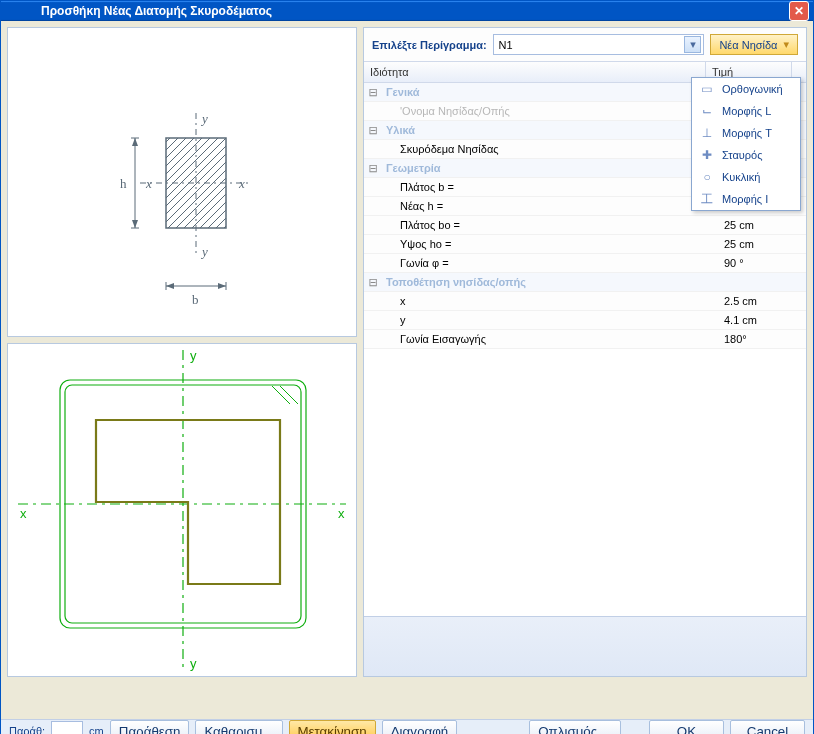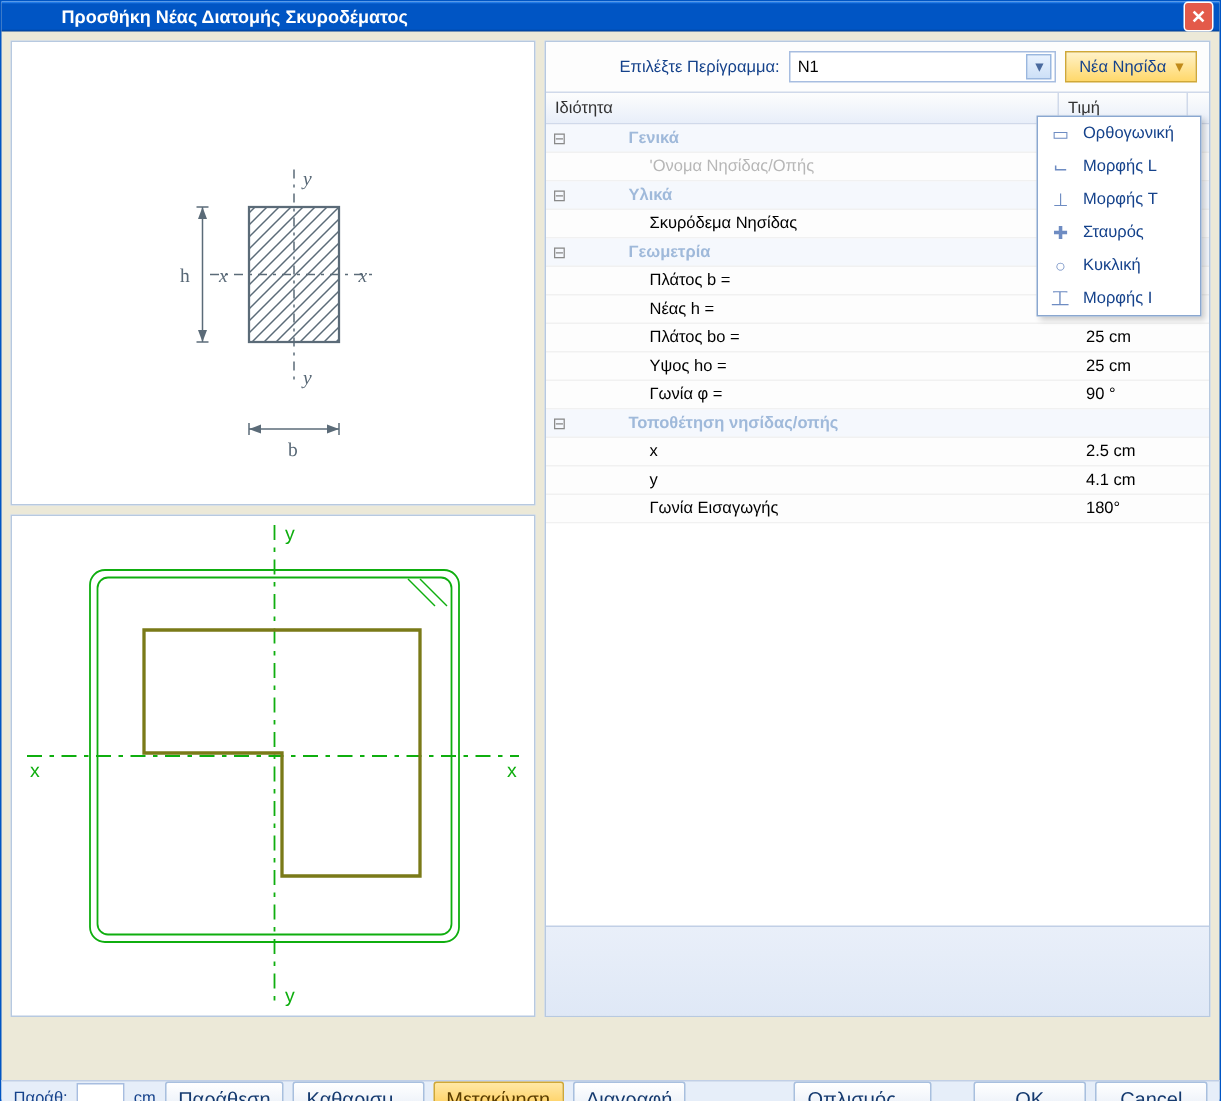--- a/index.html
+++ b/index.html
@@ -67,21 +67,21 @@
     flex-direction: column;
     border: 1px solid #b7c9e0;
     background: #fdfdfd;
   }
   .sel-row {
     display: flex;
     align-items: center;
     gap: 6px;
     padding: 6px 8px;
   }
-  .sel-label { color: #15428b; font-weight: normal; margin-left: 41px; }
+  .sel-label { color: #15428b; font-weight: bold; }
   .combo {
     flex: 1;
     height: 21px;
     border: 1px solid #a7bde0;
     background: #fff;
     display: flex;
     align-items: center;
     padding: 0 2px 0 5px;
   }
   .combo .combo-text { flex:1; }
@@ -106,21 +106,21 @@
     display:flex;
     background: linear-gradient(#fdfdfd,#e8eef9);
     border-bottom:1px solid #d0d9ea;
     border-top:1px solid #d0d9ea;
     color:#333;
   }
   .gh-prop { flex:1; padding:4px 6px; border-right:1px solid #d0d9ea;}
   .gh-val { width:86px; padding:4px 6px; border-right:1px solid #d0d9ea;}
   .grid-body .row { display:flex; height:19px; align-items:center; border-bottom:1px solid #f1f1f1;}
   .grid-body .exp { width:18px; text-align:center; color:#8a8a8a; user-select:none;}
-  .grid-body .prop { flex:1; padding:0 4px;margin-left:33px; }
+  .grid-body .prop { flex:1; padding:0 4px; }
   .grid-body .cat .prop { color:#9fb9da; font-weight:bold; }
   .grid-body .cat { background:#f5f8fd; }
   .grid-body .val { width:86px; padding:0 4px; }
   .grid-body .indent { padding-left: 18px; }
   .grid-body .disabled .prop { color:#b7b7b7; }
   .grid-body .disabled .val { color:#8b8b8b; }
   .grid-filler { flex:1; background:#fff; }
   .grid-bottom { height:60px; background:linear-gradient(#e9eff9,#dfe8f6); border-top:1px solid #c1cfe6; }
   .footer {
     height: 36px;

